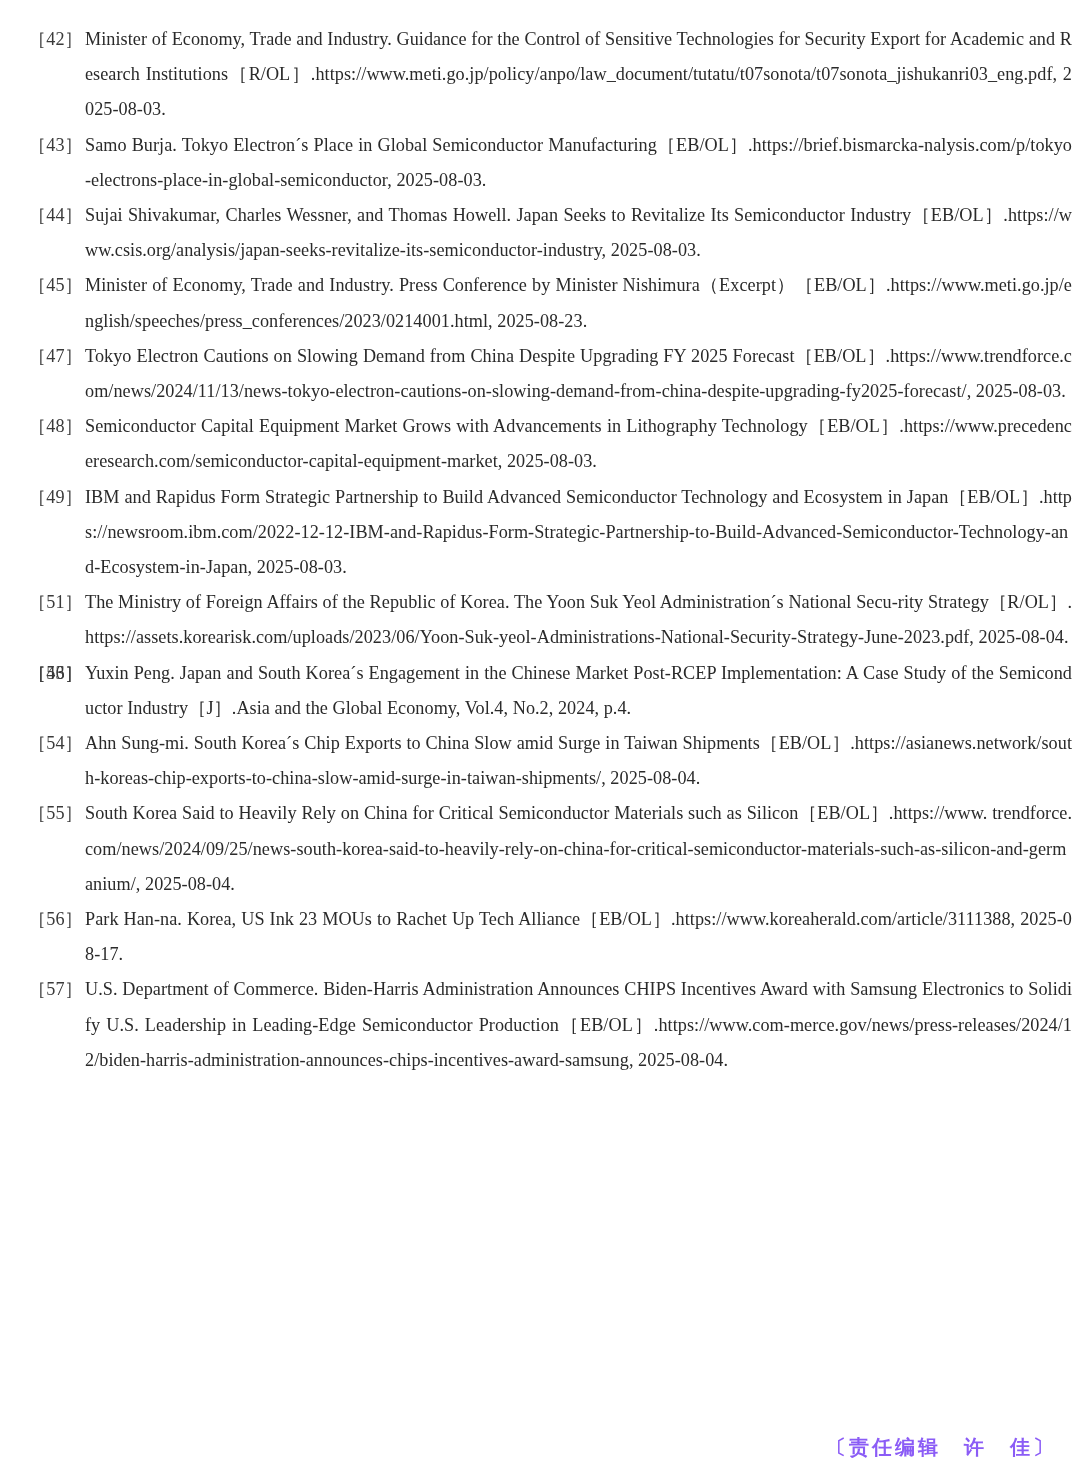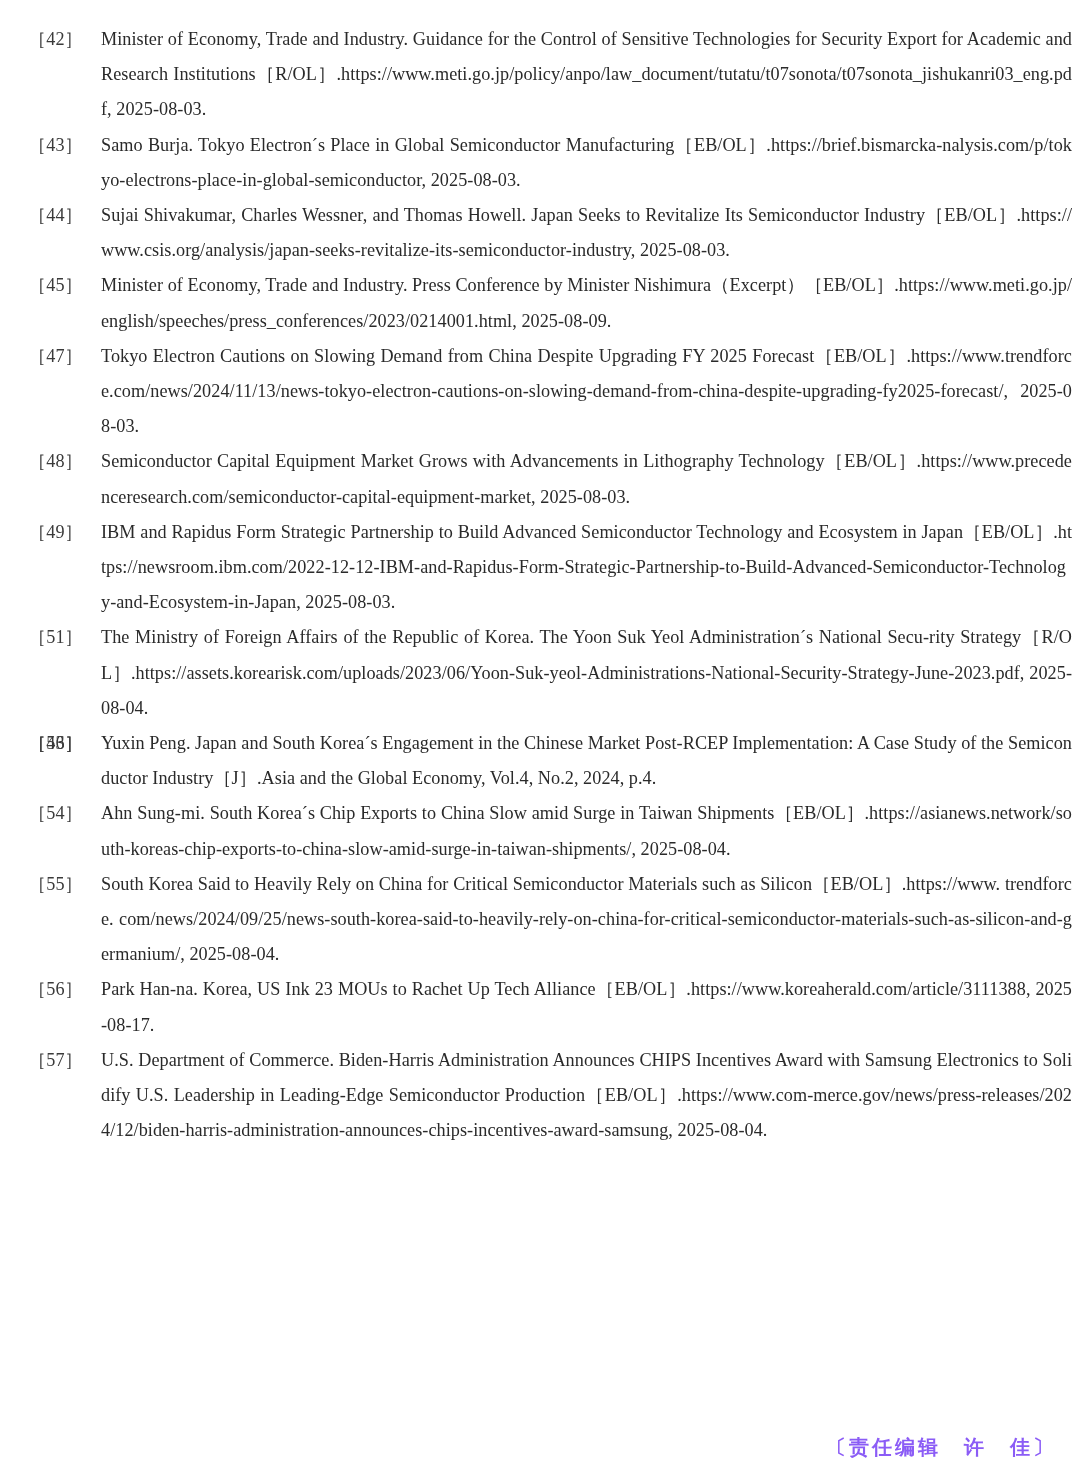--- a/index.html
+++ b/index.html
@@ -35,21 +35,20 @@
   .ref-num {
     position: absolute;
     left: 28px;
     top: 0;
     width: 48px;
     white-space: nowrap;
     color: #3a3a3a;
   }
   .ref-text {
     display: block;
-    margin-left: 16px;
   }
   .editor {
     position: absolute;
     right: 24px;
     top: 1434px;
     font-family: "DejaVu Sans", "Liberation Sans", sans-serif;
     font-size: 20px;
     font-weight: bold;
     letter-spacing: 3px;
     color: #8b5cf6;
@@ -67,21 +66,21 @@
   <div class="ref">
       <span class="ref-num">［43］</span>
       <span class="ref-text">Samo Burja. Tokyo Electron´s Place in Global Semiconductor Manufacturing［EB/OL］.https://brief.bismarcka-nalysis.com/p/tokyo-electrons-place-in-global-semiconductor, 2025-08-03.</span>
     </div>
   <div class="ref">
       <span class="ref-num">［44］</span>
       <span class="ref-text">Sujai Shivakumar, Charles Wessner, and Thomas Howell. Japan Seeks to Revitalize Its Semiconductor Industry［EB/OL］.https://www.csis.org/analysis/japan-seeks-revitalize-its-semiconductor-industry, 2025-08-03.</span>
     </div>
   <div class="ref">
       <span class="ref-num">［45］</span>
-      <span class="ref-text">Minister of Economy, Trade and Industry. Press Conference by Minister Nishimura（Excerpt）［EB/OL］.https://www.meti.go.jp/english/speeches/press_conferences/2023/0214001.html, 2025-08-09.</span>
+      <span class="ref-text">Minister of Economy, Trade and Industry. Press Conference by Minister Nishimura（Excerpt）［EB/OL］.https://www.meti.go.jp/english/speeches/press_conferences/2023/0214001.html, 2025-08-23.</span>
     </div>
   <div class="ref">
       <span class="ref-num">［47］</span>
       <span class="ref-text">Tokyo Electron Cautions on Slowing Demand from China Despite Upgrading FY 2025 Forecast［EB/OL］.https://www.trendforce.com/news/2024/11/13/news-tokyo-electron-cautions-on-slowing-demand-from-china-despite-upgrading-fy2025-forecast/, 2025-08-03.</span>
     </div>
   <div class="ref">
       <span class="ref-num">［48］</span>
       <span class="ref-text">Semiconductor Capital Equipment Market Grows with Advancements in Lithography Technology［EB/OL］.https://www.precedenceresearch.com/semiconductor-capital-equipment-market, 2025-08-03.</span>
     </div>
   <div class="ref">

